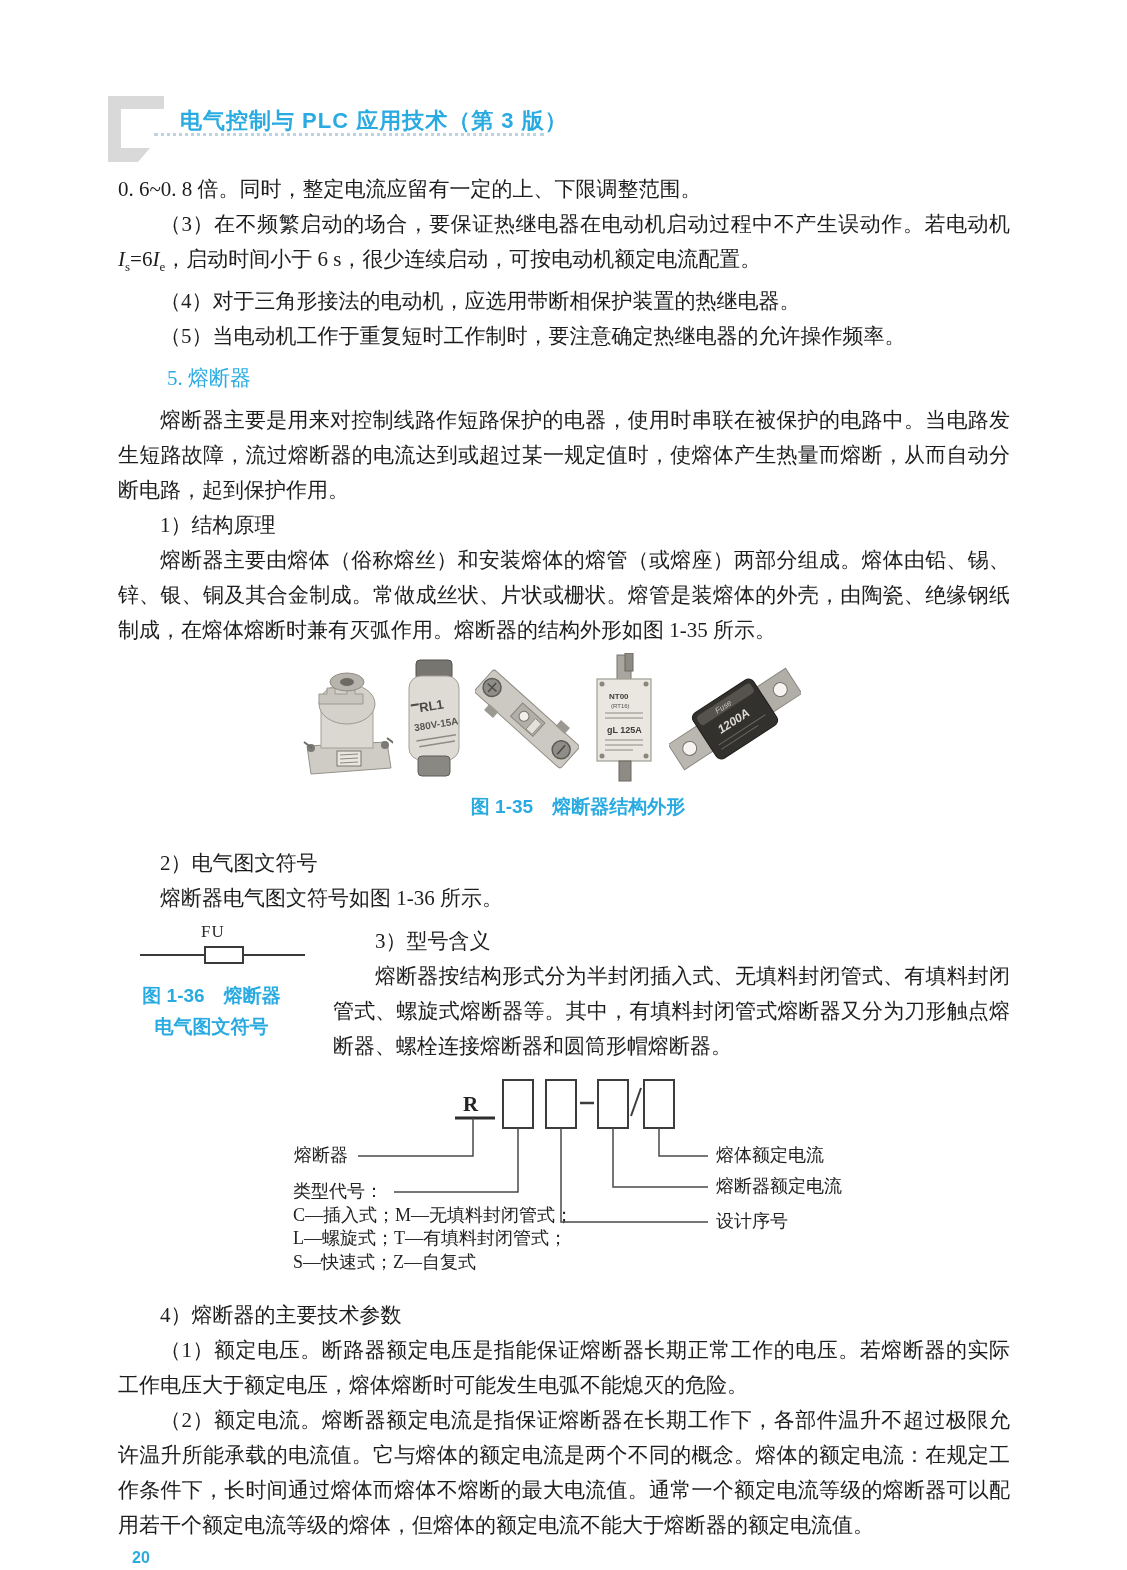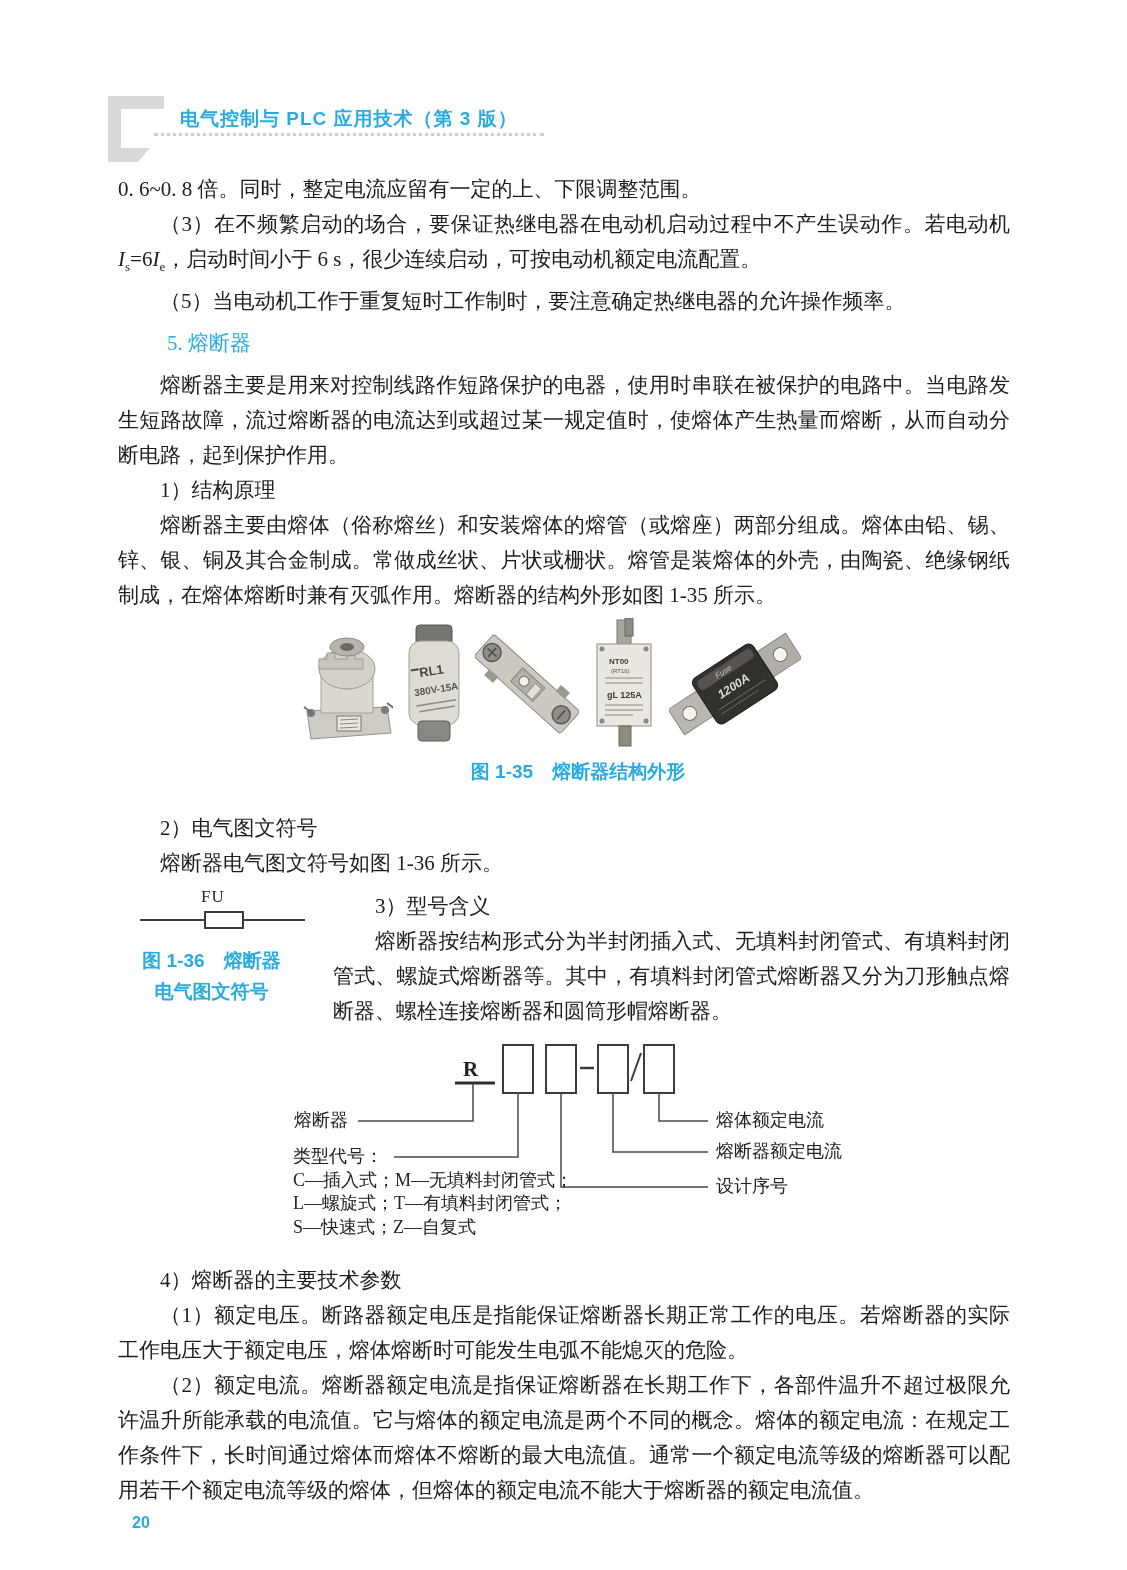--- a/index.html
+++ b/index.html
@@ -10,21 +10,21 @@
   }
   
   .header{position:absolute;left:108px;top:93px;width:920px;height:70px;}
   .bracket{
     position:absolute;left:0;top:3px;width:56px;height:66px;background:#d9d9d9;
     clip-path:polygon(0 0,56px 0,56px 13px,13px 13px,13px 52px,42px 52px,30px 66px,0 66px);
   }
   .head-title{
     position:absolute;left:72px;top:13px;white-space:nowrap;
     font-family:"Liberation Sans","DejaVu Sans",sans-serif;
-    font-weight:bold;font-size:19px;color:#29abe2;letter-spacing:1px;
+    font-weight:bold;font-size:22px;color:#29abe2;letter-spacing:1px;
   }
   .head-dots{position:absolute;left:46px;top:40px;width:390px;border-bottom:3px dotted #bcd3e2;}
   
   .content{position:absolute;left:118px;top:172px;width:892px;}
   .t{font-size:21px;line-height:35px;margin:0;text-align:justify;}
   .ind{text-indent:2em;}
   .h5head{font-size:21px;line-height:35px;margin:7px;text-indent:2em;color:#29abe2;}
   i.var{font-style:italic;font-family:"Liberation Serif","DejaVu Serif",serif;}
   sub{font-size:13px;}
   
@@ -69,20 +69,21 @@
   <div class="head-dots"></div>
   <div class="head-title">电气控制与 PLC 应用技术（第 3 版）</div>
 </div>
 
 <div class="content">
 
   <p class="t">0. 6~0. 8 倍。同时，整定电流应留有一定的上、下限调整范围。</p>
 
   <p class="t ind"><span>（3）在不频繁启动的场合，要保证热继电器在电动机启动过程中不产生误动作。若电动机</span><i class="var">I</i><sub>s</sub><span>=6</span><i class="var">I</i><sub>e</sub><span>，启动时间小于 6 s，很少连续启动，可按电动机额定电流配置。</span></p>
 
+  <p class="t ind">（4）对于三角形接法的电动机，应选用带断相保护装置的热继电器。</p>
   <p class="t ind">（5）当电动机工作于重复短时工作制时，要注意确定热继电器的允许操作频率。</p>
 
   <p class="h5head">5. 熔断器</p>
 
   <p class="t ind">熔断器主要是用来对控制线路作短路保护的电器，使用时串联在被保护的电路中。当电路发生短路故障，流过熔断器的电流达到或超过某一规定值时，使熔体产生热量而熔断，从而自动分断电路，起到保护作用。</p>
 
   <p class="t ind">1）结构原理</p>
 
   <p class="t ind">熔断器主要由熔体（俗称熔丝）和安装熔体的熔管（或熔座）两部分组成。熔体由铅、锡、锌、银、铜及其合金制成。常做成丝状、片状或栅状。熔管是装熔体的外壳，由陶瓷、绝缘钢纸制成，在熔体熔断时兼有灭弧作用。熔断器的结构外形如图 1-35 所示。</p>
 

